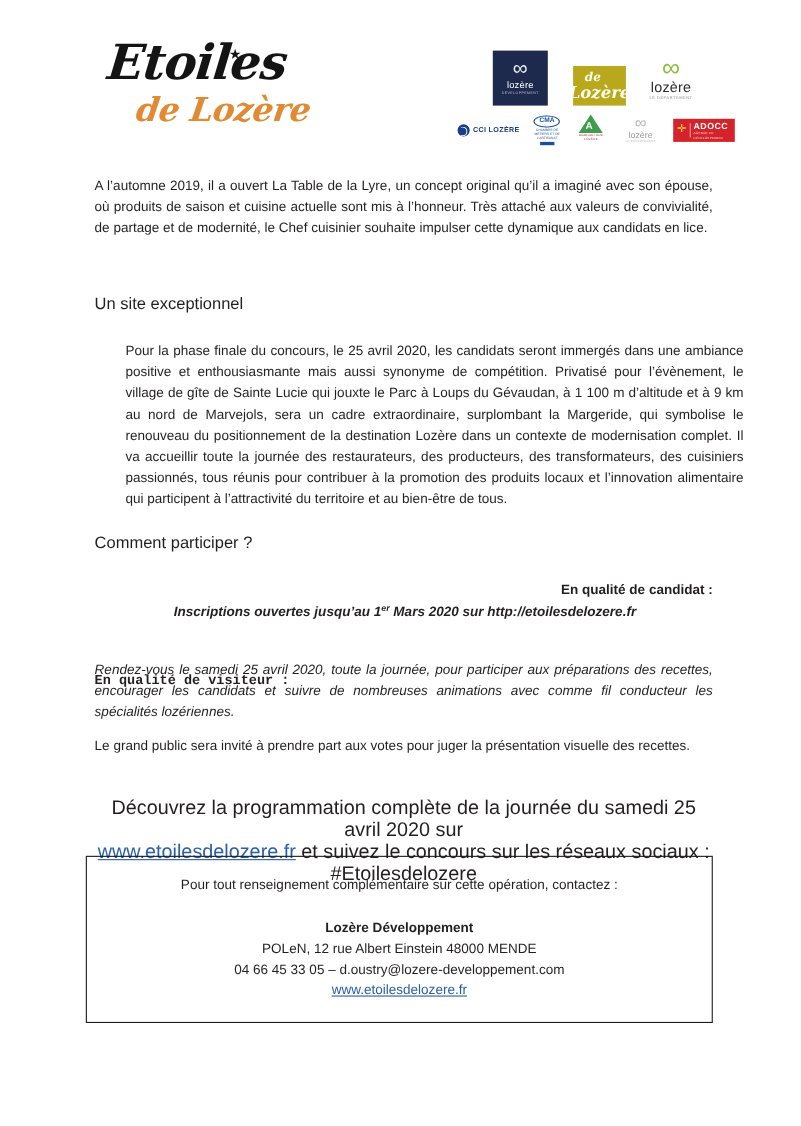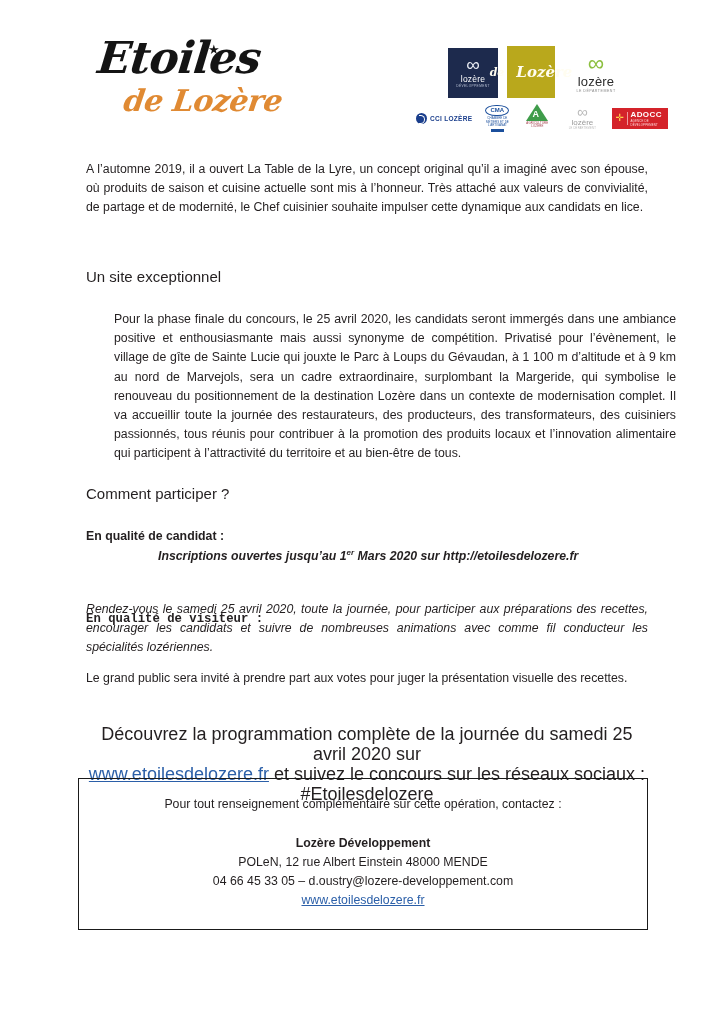--- a/index.html
+++ b/index.html
@@ -93,27 +93,27 @@
     background: #1d2a4d;
     display: flex; flex-direction: column;
     align-items: center; justify-content: center;
     color: #fff;
   }
   .lg-ld .inf { font-size: 19px; line-height: 14px; color:#eceff6; }
   .lg-ld .nm { font-size: 8.5px; letter-spacing: .2px; margin-top: 2px; }
   .lg-ld .sub { font-size: 3.2px; letter-spacing: .4px; color:#b8c0d4; }
 
   .lg-de {
-    width: 48px; height: 52px;
+    width: 48px; height: 36px;
     background: #b9a81c;
-    display: flex; flex-direction: row;
+    display: flex; flex-direction: column;
     align-items: center; justify-content: center;
     color: #fffdf0;
     font-family: "DejaVu Serif", serif;
-    font-style: italic; font-weight: bold;
+    font-style: italic; font-weight: bold; margin-left: 14px;
   }
   .lg-de .d1 { font-size: 11px; line-height: 11px; margin-right: 12px;}
   .lg-de .d2 { font-size: 15px; line-height: 15px; margin-top: 1px;}
 
   .lg-dep {
     width: 64px; height: 48px;
     display: flex; flex-direction: column;
     align-items: center; justify-content: center;
   }
   .lg-dep .inf { font-size: 23px; line-height: 17px; color: #8cbf3f; }
@@ -203,21 +203,21 @@
 
   .link {
     color: #2b5fa8;
     text-decoration: underline;
   }
 
   .blk-p1   { position:absolute; left:0; top:160px;  width:562px; }
   .blk-h1   { position:absolute; left:0; top:267px;  width:562px; }
   .blk-p2   { position:absolute; left:0; top:310px;  width:562px;margin-left:28px; }
   .blk-h2   { position:absolute; left:0; top:484px;  width:562px; }
-  .blk-cand { position:absolute; left:0; top:527px;  width:562px; }
+  .blk-cand { position:absolute; left:0; top:527px;  width:562px;text-align:right; }
   .blk-insc { position:absolute; left:72px; top:544px; width:490px; }
   .blk-visi { position:absolute; left:0; top:610px;  width:562px;font-family:Liberation Mono, monospace; }
   .blk-visp { position:absolute; left:0; top:600px;  width:562px;font-style:italic; }
   .blk-pub  { position:absolute; left:0; top:669px;  width:562px; }
   .blk-dec  { position:absolute; left:0; top:724px;  width:562px; text-align:center; }
 
   .blk-cand .lbl, .blk-visi .lbl {
     font-size:12.3px; font-weight:bold; line-height:18px;
   }
 

